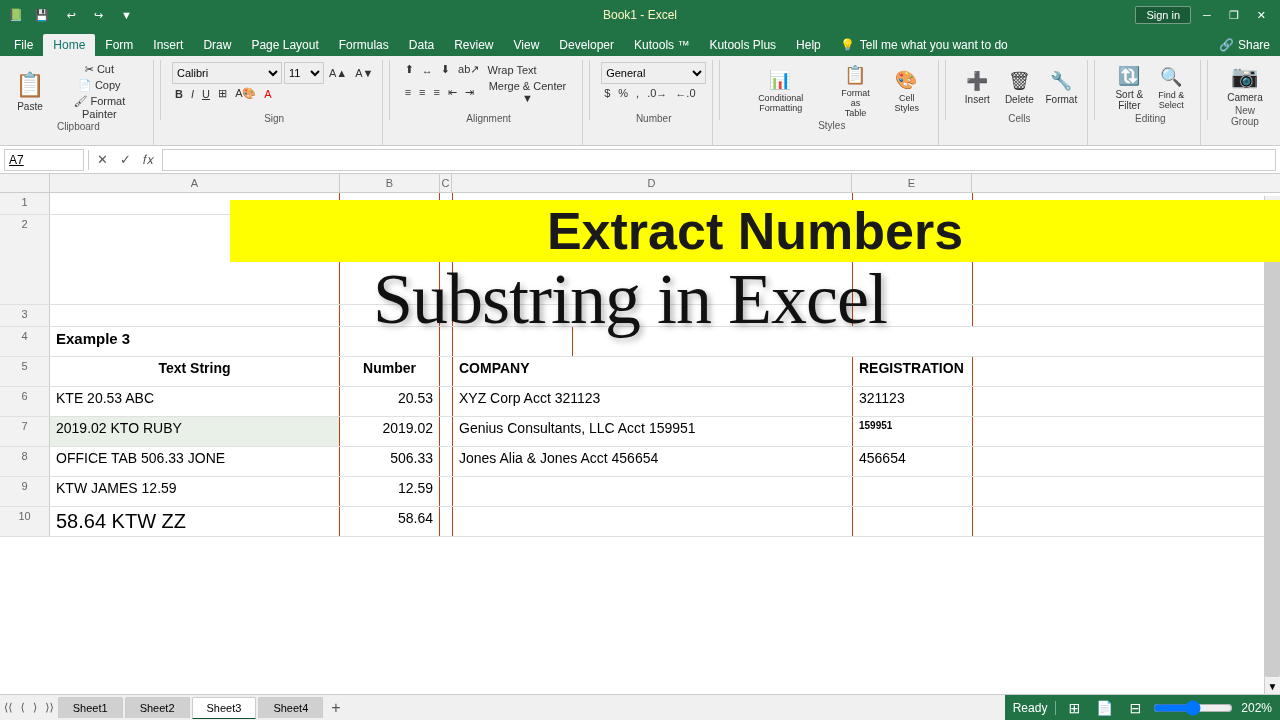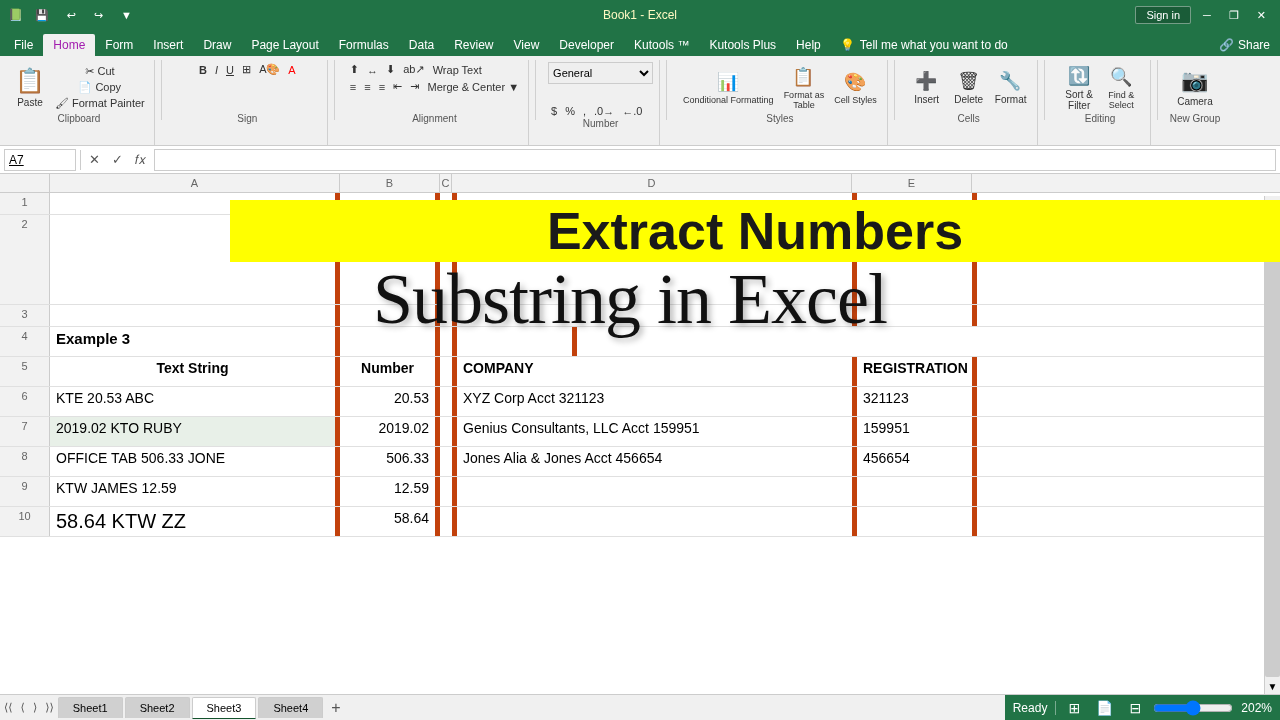--- a/index.html
+++ b/index.html
@@ -29,21 +29,21 @@
       align-items: flex-end;
       padding-left: 4px;
     }
     .ribbon-tab {
       padding: 4px 10px;
       font-size: 12px;
       color: white;
       cursor: pointer;
       border-radius: 2px 2px 0 0;
     }
-    .ribbon-tab.active { background: #f0f0f0; color: #a21caf; font-weight: 500; }
+    .ribbon-tab.active { background: #f0f0f0; color: #0f766e; font-weight: 500; }
 
     
     .ribbon {
       height: 90px;
       background: #f0f0f0;
       border-bottom: 1px solid #ccc;
       display: flex;
       align-items: stretch;
       padding: 4px 4px 0 4px;
       gap: 2px;
@@ -99,21 +99,21 @@
     .formula-bar {
       height: 28px;
       background: white;
       border-bottom: 1px solid #ccc;
       display: flex;
       align-items: center;
       gap: 4px;
       padding: 0 4px;
     }
     .name-box {
-      width: 72px;
+      width: 80px;
       border: 1px solid #ccc;
       padding: 2px 4px;
       font-size: 12px;
       height: 22px;
       text-decoration: underline;
     }
     .formula-divider { width: 1px; height: 20px; background: #ccc; }
     .formula-btn { border: none; background: none; cursor: pointer; padding: 2px 4px; font-size: 13px; color: #555; }
     .formula-input {
       flex: 1;
@@ -168,21 +168,21 @@
       width: 50px;
       min-width: 50px;
       border-right: 1px solid #ccc;
       text-align: center;
       font-size: 11px;
       color: #666;
       padding: 3px 0;
       background: #f2f2f2;
     }
     .cell {
-      border-right: 5px solid #c2410c;
+      border-right: 1px solid #c2410c;
       padding: 3px 6px;
       font-size: 12px;
       overflow: hidden;
       white-space: nowrap;
     }
 
     
     .banner-overlay {
       position: absolute;
       top: 26px;
@@ -319,20 +319,30 @@
       </div>
     </div>
     <div class="ribbon-group-label">Clipboard</div>
   </div>
 
   <div class="sep"></div>
 
   <div class="ribbon-group" style="min-width:160px;">
     <div class="ribbon-group-content" style="flex-direction:column;align-items:flex-start;gap:2px;">
       <div class="ribbon-row">
+        <select class="font-select">
+          <option>Calibri</option>
+        </select>
+        <select class="font-size-select">
+          <option>11</option>
+        </select>
+        <button class="ribbon-small-btn">A▲</button>
+        <button class="ribbon-small-btn">A▼</button>
+      </div>
+      <div class="ribbon-row">
         <button class="ribbon-small-btn" style="font-weight:bold;">B</button>
         <button class="ribbon-small-btn" style="font-style:italic;">I</button>
         <button class="ribbon-small-btn" style="text-decoration:underline;">U</button>
         <button class="ribbon-small-btn">⊞</button>
         <button class="ribbon-small-btn">A🎨</button>
         <button class="ribbon-small-btn" style="color:red;">A</button>
       </div>
     </div>
     <div class="ribbon-group-label">Sign</div>
   </div>
@@ -356,21 +366,21 @@
         <button class="ribbon-small-btn">⇥</button>
         <button class="ribbon-small-btn">Merge &amp; Center ▼</button>
       </div>
     </div>
     <div class="ribbon-group-label">Alignment</div>
   </div>
 
   <div class="sep"></div>
 
   <div class="ribbon-group" style="min-width:110px;">
-    <div class="ribbon-group-content" style="flex-direction:column;gap:20px;align-items:flex-start;">
+    <div class="ribbon-group-content" style="flex-direction:column;gap:2px;align-items:flex-start;">
       <select style="width:105px;font-size:11px;height:22px;border:1px solid #ccc;">
         <option>General</option>
       </select>
       <div class="ribbon-row">
         <button class="ribbon-small-btn">$</button>
         <button class="ribbon-small-btn">%</button>
         <button class="ribbon-small-btn">,</button>
         <button class="ribbon-small-btn">.0→</button>
         <button class="ribbon-small-btn">←.0</button>
       </div>
@@ -529,21 +539,21 @@
       <div class="cell col-d" style="font-size:14px;">XYZ Corp Acct 321123</div>
       <div class="cell col-e" style="font-size:14px;">321123</div>
     </div>
 
     <div class="grid-row row-7" style="min-height:30px;">
       <div class="row-num">7</div>
       <div class="cell col-a selected-cell" style="font-size:14px;">2019.02 KTO RUBY</div>
       <div class="cell col-b cell-right" style="font-size:14px;text-align:right;">2019.02</div>
       <div class="cell col-c"></div>
       <div class="cell col-d" style="font-size:14px;">Genius Consultants, LLC Acct 159951</div>
-      <div class="cell col-e" style="font-size:14px;">159951</div>
+      <div class="cell col-e" style="font-size:10px;font-weight:bold;">159951</div>
     </div>
 
     <div class="grid-row row-8" style="min-height:30px;">
       <div class="row-num">8</div>
       <div class="cell col-a" style="font-size:14px;">OFFICE TAB 506.33 JONE</div>
       <div class="cell col-b cell-right" style="font-size:14px;text-align:right;">506.33</div>
       <div class="cell col-c"></div>
       <div class="cell col-d" style="font-size:14px;">Jones Alia &amp; Jones Acct 456654</div>
       <div class="cell col-e" style="font-size:14px;">456654</div>
     </div>

